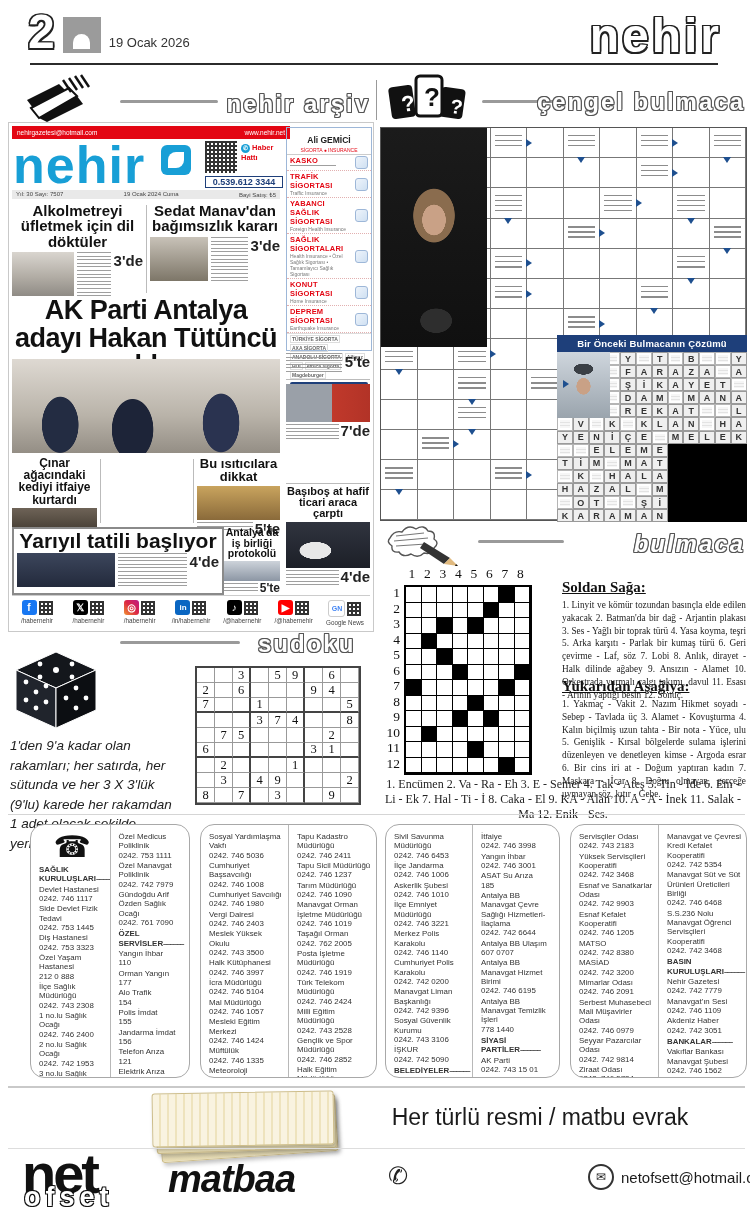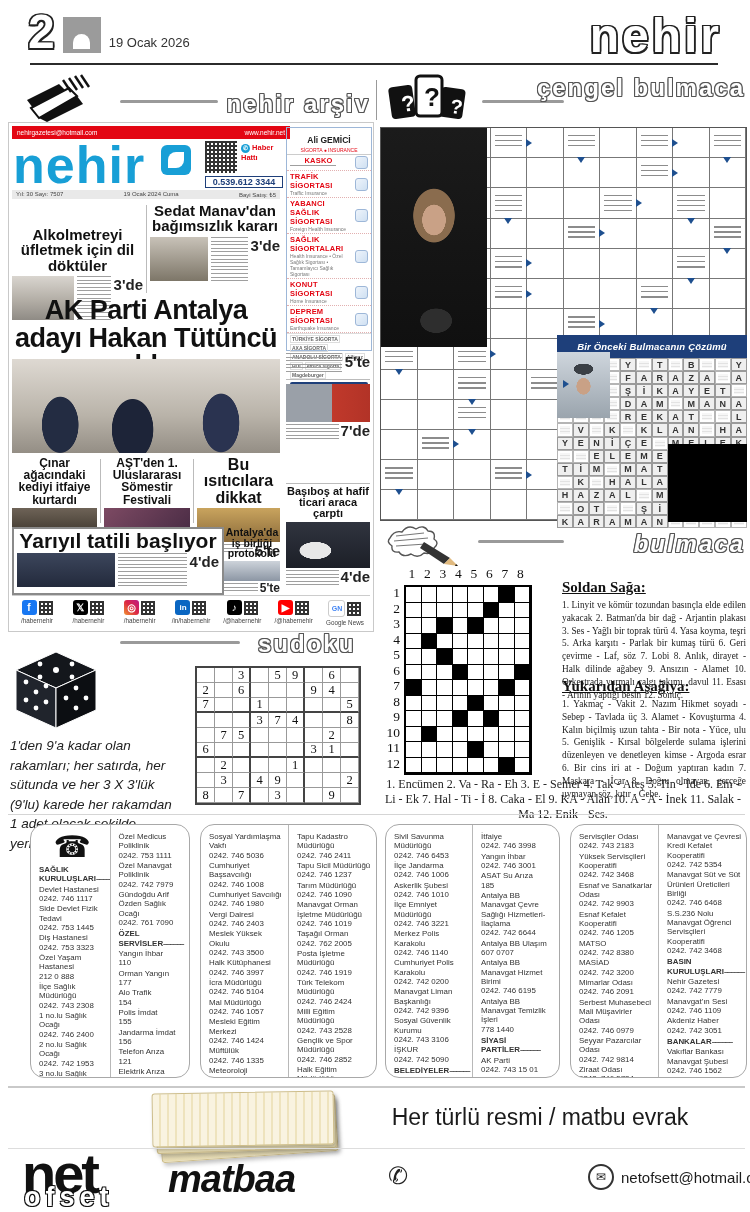--- a/index.html
+++ b/index.html
@@ -124,21 +124,21 @@
     <svg width="82" height="50" viewBox="0 0 82 50">
       <rect x="2" y="12" width="24" height="32" rx="4" fill="#111" transform="rotate(-8 14 28)"></rect>
       <text x="13" y="38" font-size="22" font-weight="bold" fill="#fff" transform="rotate(-8 14 28)">?</text>
       <rect x="52" y="14" width="24" height="30" rx="4" fill="#111" transform="rotate(8 64 29)"></rect>
       <text x="63" y="39" font-size="20" font-weight="bold" fill="#fff" transform="rotate(8 64 29)">?</text>
       <rect x="28" y="2" width="26" height="40" rx="4" fill="#fff" stroke="#111" stroke-width="3"></rect>
       <text x="36" y="32" font-size="26" font-weight="bold" fill="#111">?</text>
     </svg>
   </div>
   <div class="abs secline" style="left:482px;top:100px;width:82px;"></div>
-  <div class="abs seclabel outline-thin" style="right:5px;top:74px;">çengel bulmaca</div>
+  <div class="abs seclabel outline-thin" style="right:5px;top:88px;">çengel bulmaca</div>
 
   <div id="frontpage" class="abs">
     <div class="abs fp-red" style="left:3px;top:3px;width:268px;height:13px;">
       <span>nehirgazetesi@hotmail.com</span>
       <span>www.nehir.net</span>
     </div>
     <div class="abs fp-blue" style="left:4px;top:12px;font-size:52px;font-weight:900;letter-spacing:1px;">nehir</div>
     <div class="abs" style="left:152px;top:22px;width:30px;height:30px;background:#189fd6;border-radius:6px;">
       <div style="width:16px;height:16px;margin:7px;background:#fff;border-radius:8px 0 8px 0;"></div>
     </div>
@@ -148,21 +148,21 @@
       <span>Haber Hattı</span>
     </div>
     <div class="abs" style="left:196px;top:53px;width:76px;border:1px solid #1e3f7a;color:#1e3f7a;font-weight:bold;font-size:9px;text-align:center;">0.539.612 3344</div>
     <div class="abs" style="left:3px;top:67px;width:268px;height:9px;background:#e9e9e9;display:flex;justify-content:space-between;font-size:6px;color:#444;padding:1px 4px;box-sizing:border-box;">
       <span>Yıl: 30 Sayı: 7507</span>
         <span>19 Ocak 2024 Cuma</span>
         <span>Bayi Satış: ₺5</span>
     </div>
 
     <div class="abs" style="left:3px;top:80px;width:131px;">
-      <div class="hl" style="font-size:15px;margin-top:24px;">Alkolmetreyi üfletmek için dil döktüler</div>
+      <div class="hl" style="font-size:15px;">Alkolmetreyi üfletmek için dil döktüler</div>
       <div style="display:flex;gap:3px;margin-top:3px;">
         <div class="photo" style="width:62px;height:44px;"></div>
         <div class="glines" style="flex:1;height:44px;"></div>
         <div class="pagenum">3'de</div>
       </div>
     </div>
     <div class="abs vsep" style="left:137px;top:82px;height:88px;"></div>
     <div class="abs" style="left:141px;top:80px;width:130px;">
       <div class="hl" style="font-size:15px;">Sedat Manav'dan bağımsızlık kararı</div>
       <div style="display:flex;gap:3px;margin-top:3px;">
@@ -182,31 +182,23 @@
 
     <div class="abs" style="left:3px;top:334px;width:85px;">
       <div class="hl" style="font-size:12px;">Çınar ağacındaki kediyi itfaiye kurtardı</div>
       <div class="photo" style="width:85px;height:26px;margin-top:2px;background:linear-gradient(180deg,#6e6357,#3f382f);"></div>
       <div style="display:flex;gap:2px;">
           <div class="glines" style="flex:1;height:14px;margin-top:2px;"></div>
       <div class="pagenum">4'de</div>
         </div>
     </div>
     <div class="abs vsep" style="left:91px;top:336px;height:64px;"></div>
-    <div class="abs" style="left:95px;top:334px;width:86px;">
-      <div class="hl" style="font-size:12px;">AŞT'den 1. Uluslararası Sömestir Festivali</div>
-      <div class="photo" style="width:86px;height:22px;margin-top:2px;background:linear-gradient(135deg,#7d4a63,#4a2c45);"></div>
-      <div style="display:flex;gap:2px;">
-          <div class="glines" style="flex:1;height:12px;margin-top:2px;"></div>
-      <div class="pagenum">4'de</div>
-        </div>
-    </div>
     <div class="abs vsep" style="left:184px;top:336px;height:64px;"></div>
     <div class="abs" style="left:188px;top:334px;width:83px;">
-      <div class="hl" style="font-size:16px;">Bu ısıtıcılara dikkat</div>
+      <div class="hl" style="font-size:13px;">Bu ısıtıcılara dikkat</div>
       <div class="photo" style="width:83px;height:34px;margin-top:2px;background:linear-gradient(180deg,#c9a45e,#8a6a3a);"></div>
       <div style="display:flex;gap:2px;">
           <div class="glines" style="flex:1;height:10px;margin-top:2px;"></div>
       <div class="pagenum">5'te</div>
         </div>
     </div>
 
     <div class="abs" style="left:3px;top:404px;width:208px;height:64px;border:2px solid #8a8a8a;background:#fff;">
       <div class="hl" style="font-size:21px;margin-top:1px;">Yarıyıl tatili başlıyor</div>
       <div style="display:flex;gap:3px;padding:2px 3px;">
@@ -223,21 +215,21 @@
       <div class="pagenum" style="font-size:12px;">5'te</div>
         </div>
     </div>
 
     <div class="abs" style="left:277px;top:4px;width:84px;height:222px;border:1px solid #9db7d8;">
       <div style="text-align:center;border-bottom:1px solid #ccc;padding:1px 0;">
         <span style="font-size:8.5px;font-weight:bold;color:#222;">Ali GEMİCİ</span>
         <div style="font-size:5px;color:#e30613;">SİGORTA ● INSURANCE</div>
       </div>
       <div id="ad-items">
-          <div style="display: flex; align-items: center; gap: 8px; padding: 1px 3px; border-bottom: 1px dotted rgb(226, 176, 176); text-align: center;">
+          <div style="display: flex; align-items: center; gap: 8px; padding: 1px 3px; border-bottom: 1px dotted rgb(226, 176, 176);">
             <div style="flex: 1 1 0%;">
               <div class="adtitle">KASKO</div>
               <div class="glines" style="height: 4px; width: 80%;"></div>
             </div>
             <div class="adicon"></div>
           </div>
           <div style="display: flex; align-items: center; gap: 2px; padding: 1px 3px; border-bottom: 1px dotted rgb(226, 176, 176);">
             <div style="flex: 1 1 0%;">
               <div class="adtitle">TRAFİK SİGORTASI</div>
               <div class="adsub">Traffic Insurance</div>
@@ -569,21 +561,21 @@
         <div class="cgc"></div>
         <div class="cgc"></div>
         <div class="cgc"></div>
       </div>
     <div class="abs" style="left:1px;top:1px;width:106px;height:219px;background:
       radial-gradient(ellipse 26px 20px at 52% 88%,#2e2e2e 0 60%,transparent 62%),
       radial-gradient(ellipse 20px 26px at 50% 42%,#c9a186 0 58%,transparent 60%),
       radial-gradient(ellipse 34px 44px at 50% 40%,#8a6c4e 0 60%,transparent 62%),
       linear-gradient(180deg,#1b1b1b,#101010);"></div>
     <div class="abs" style="left:177px;top:208px;width:190px;height:187px;background:#fff;">
-      <div id="sol-banner" style="height:23px;font-style:italic;">Bir Önceki Bulmacanın Çözümü</div>
+      <div id="sol-banner" style="height:17px;">Bir Önceki Bulmacanın Çözümü</div>
       <div id="sol-grid">
           <div class="se"></div>
           <div class="se"></div>
           <div class="se"></div>
           <div class="se"></div>
           <div class="sl">Y</div>
           <div class="se"></div>
           <div class="sl">T</div>
           <div class="se"></div>
           <div class="sl">B</div>

